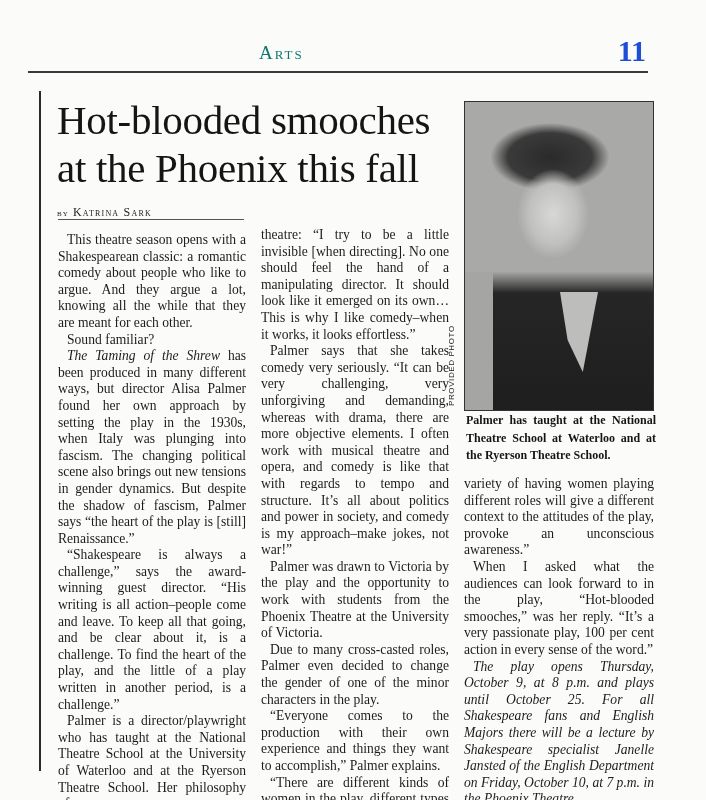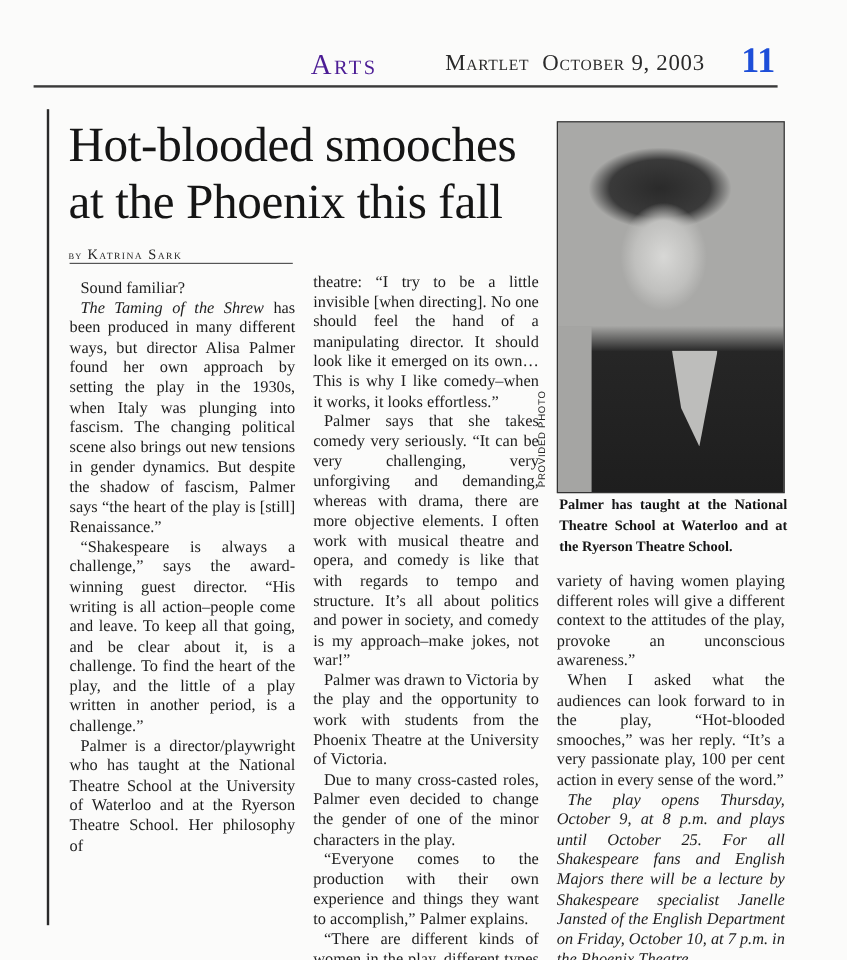--- a/index.html
+++ b/index.html
@@ -10,22 +10,22 @@
     body {
       position: relative;
       font-family: "Liberation Serif", "DejaVu Serif", serif;
       color: #1a1a1a;
     }
     .header {
       position: absolute; left: 28px; top: 40px; width: 628px; height: 30px;
     }
     .header .section {
       position: absolute; left: 231px; top: 2px;
-      font-size: 24px; letter-spacing: 2px; font-variant: small-caps;
-      color: #4c1d95;
+      font-size: 19px; letter-spacing: 2px; font-variant: small-caps;
+      color: #0f766e;
     }
     .header .pub {
       position: absolute; left: 343px; top: 2px;
       font-size: 19px; font-variant: small-caps; letter-spacing: 0.6px;
       color: #2a2a2a; white-space: nowrap;
     }
     .header .page {
       position: absolute; right: 10px; top: -6px;
       font-size: 30px; font-weight: bold; color: #1d4ed8;
     }
@@ -93,39 +93,36 @@
       position: absolute; left: 466px; top: 412px; width: 190px;
       font-size: 12px; line-height: 17.5px; font-weight: bold;
       text-align: justify; color: #151515;
     }
   </style>
 </head>
 <body>
 
 <div class="header">
   <span class="section">Arts</span>
-  <span class="pub">
-    <span>Martlet</span>&nbsp;
-    <span>October 9, 2003</span>
-  </span>
   <span class="page">11</span>
 </div>
 <div class="header-rule"></div>
 
 <div class="left-border"></div>
 
 <h1 class="headline" style="font-weight:normal;">Hot-blooded smooches at the Phoenix this fall</h1>
 
 <div class="byline">
   <span class="by">by</span>
   <span>Katrina Sark</span>
 </div>
 <div class="byline-rule"></div>
 
 <div class="col col1">
+  <p>This theatre season opens with a Shakespearean classic: a romantic comedy about people who like to argue. And they argue a lot, knowing all the while that they are meant for each other.</p>
   <p>Sound familiar?</p>
   <p><span class="italic">The Taming of the Shrew</span> <span>has been produced in many different ways, but director Alisa Palmer found her own approach by setting the play in the 1930s, when Italy was plunging into fascism. The changing political scene also brings out new tensions in gender dynamics. But despite the shadow of fascism, Palmer says “the heart of the play is [still] Renaissance.”</span></p>
   <p>“Shakespeare is always a challenge,” says the award-winning guest director. “His writing is all action–people come and leave. To keep all that going, and be clear about it, is a challenge. To find the heart of the play, and the little of a play written in another period, is a challenge.”</p>
   <p>Palmer is a director/playwright who has taught at the National Theatre School at the University of Waterloo and at the Ryerson Theatre School. Her philosophy of</p>
 </div>
 
 <div class="col col2">
   <p class="noindent">theatre: “I try to be a little invisible [when directing]. No one should feel the hand of a manipulating director. It should look like it emerged on its own…This is why I like comedy–when it works, it looks effortless.”</p>
   <p>Palmer says that she takes comedy very seriously. “It can be very challenging, very unforgiving and demanding, whereas with drama, there are more objective elements. I often work with musical theatre and opera, and comedy is like that with regards to tempo and structure. It’s all about politics and power in society, and comedy is my approach–make jokes, not war!”</p>
   <p>Palmer was drawn to Victoria by the play and the opportunity to work with students from the Phoenix Theatre at the University of Victoria.</p>

